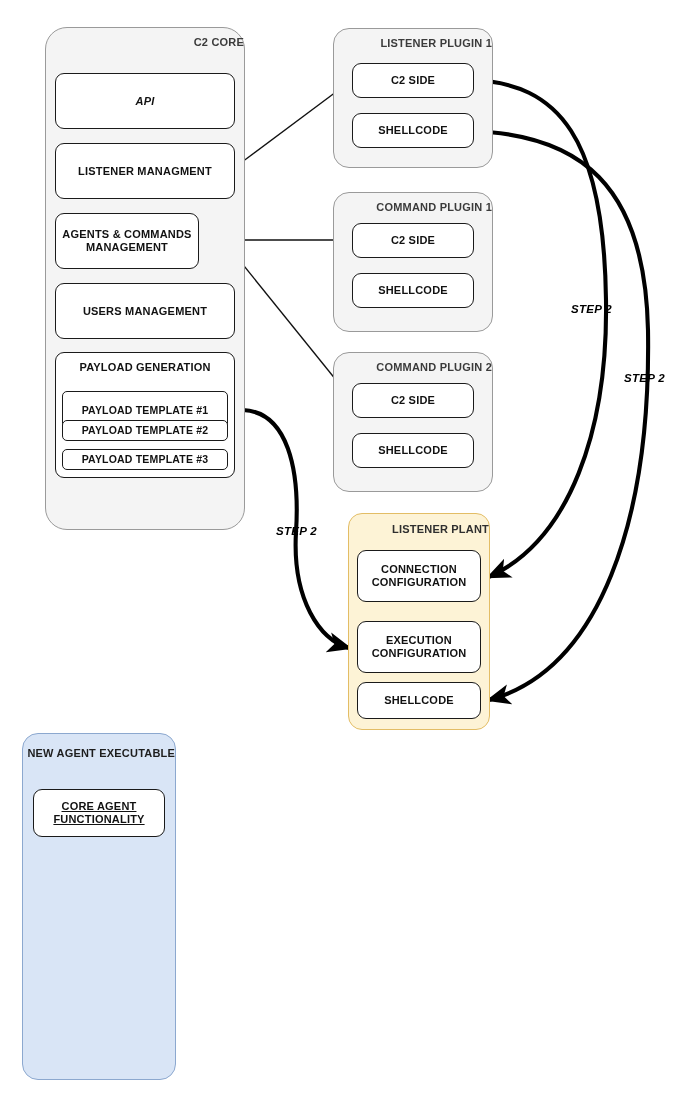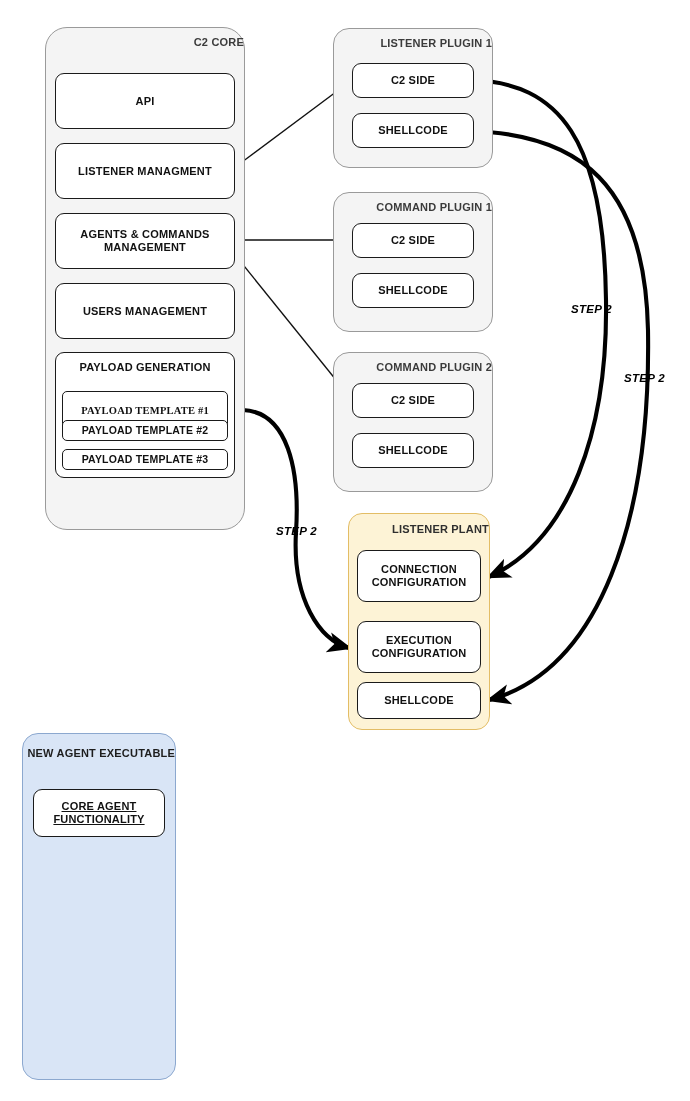--- a/index.html
+++ b/index.html
@@ -141,34 +141,34 @@
 
     <path d="M470,131 C 580,134 645,185 648,330 C 651,520 600,670 489,700" fill="none" stroke="#000000" stroke-width="4.1" stroke-linecap="butt" marker-end="url(#fat-arrow)"></path>
 
     <path d="M243,410 C 288,412 300,470 296,532 C 292,600 320,640 349,648" fill="none" stroke="#000000" stroke-width="4.1" stroke-linecap="butt" marker-end="url(#fat-arrow)"></path>
   </svg>
 
   <div class="group" id="c2core">
     <div class="group-title" id="c2core-title">C2 CORE</div>
   </div>
 
-  <div class="node" style="left:55px; top:73px; width:180px; height:56px;">API</div>
+  <div class="node" style="left:55px; top:73px; width:180px; height:56px;font-style:italic;">API</div>
 
   <div class="node" style="left:55px; top:143px; width:180px; height:56px;">LISTENER MANAGMENT</div>
 
-  <div class="node" style="left:55px; top:213px; width:180px; height:56px;">AGENTS &amp; COMMANDS MANAGEMENT</div>
+  <div class="node" style="left:55px; top:213px; width:144px; height:56px;">AGENTS &amp; COMMANDS MANAGEMENT</div>
 
   <div class="node" style="left:55px; top:283px; width:180px; height:56px;">USERS MANAGEMENT</div>
 
   <div class="node" style="left:55px; top:352px; width:180px; height:126px; display:block; padding:0;">
     <div style="position:absolute; left:0; right:0; top:8px; 
                 font-size:11px; font-weight:bold; line-height:13px;">PAYLOAD GENERATION</div>
   </div>
 
-  <div class="node small" style="left:62px; top:391px; width:166px; height:38px;font-family:Liberation Serif, serif;">PAYLOAD TEMPLATE #1</div>
+  <div class="node small" style="left:62px; top:391px; width:166px; height:38px;">PAYLOAD TEMPLATE #1</div>
   <div class="node small" style="left:62px; top:420px; width:166px; height:21px;">PAYLOAD TEMPLATE #2</div>
   <div class="node small" style="left:62px; top:449px; width:166px; height:21px;">PAYLOAD TEMPLATE #3</div>
 
   <div class="group" id="listener-plugin-1">
     <div class="group-title plugin-title">LISTENER PLUGIN 1</div>
   </div>
   <div class="node" style="left:352px; top:63px; width:122px; height:35px;">C2 SIDE</div>
   <div class="node" style="left:352px; top:113px; width:122px; height:35px;">SHELLCODE</div>
 
   <div class="group" id="command-plugin-1">

